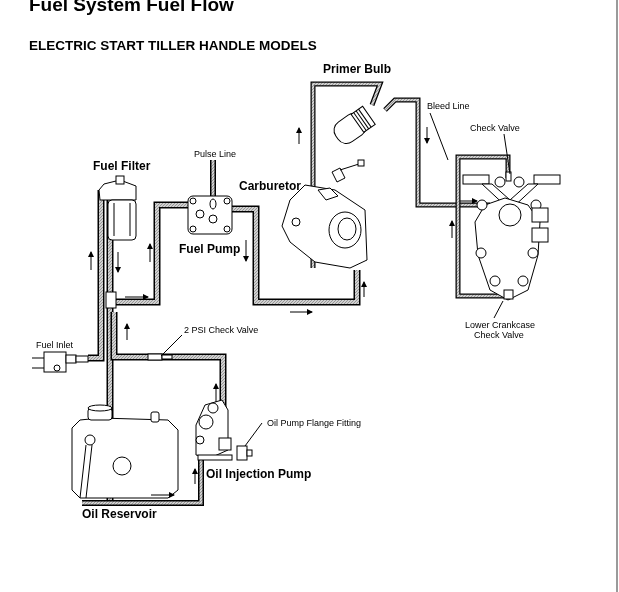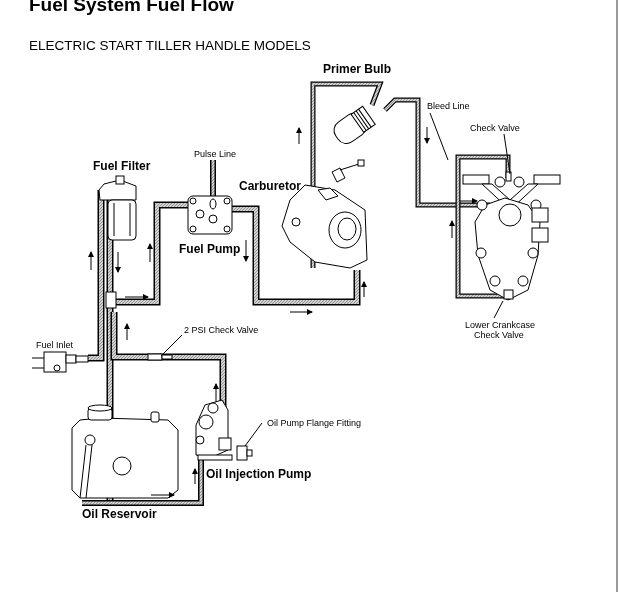--- a/index.html
+++ b/index.html
@@ -1,18 +1,18 @@
 <!DOCTYPE html>
 <html><head>
 <meta charset="utf-8">
 <style>
   html, body { margin: 0; padding: 0; background: #ffffff; }
   body { width: 619px; height: 592px; position: relative; overflow: hidden; font-family: "Liberation Sans", sans-serif; color: #000; }
   .title { position: absolute; left: 29px; top: -6px; font-size: 19px; font-weight: bold; white-space: nowrap; }
-  .subtitle { position: absolute; left: 29px; top: 38px; font-size: 13.5px; font-weight: normal; white-space: nowrap; }
+  .subtitle { position: absolute; left: 29px; top: 38px; font-size: 13.5px; font-weight: bold; white-space: nowrap; }
   .edge-line { position: absolute; left: 616px; top: 0; width: 2px; height: 592px; background: #9a9a9a; }
   svg.diagram { position: absolute; left: 0; top: 0; }
   .lbl-b { font-family: "Liberation Sans", sans-serif; font-weight: bold; font-size: 12px; fill: #000; }
   .lbl { font-family: "Liberation Sans", sans-serif; font-size: 9px; fill: #000; }
   .hose-out { fill: none; stroke: #000; stroke-linejoin: miter; }
   .hose-in { fill: none; stroke-linejoin: miter; }
   .part { fill: #fff; stroke: #000; stroke-width: 1; }
   .thin { fill: none; stroke: #000; stroke-width: 1; }
 </style>
 </head>

